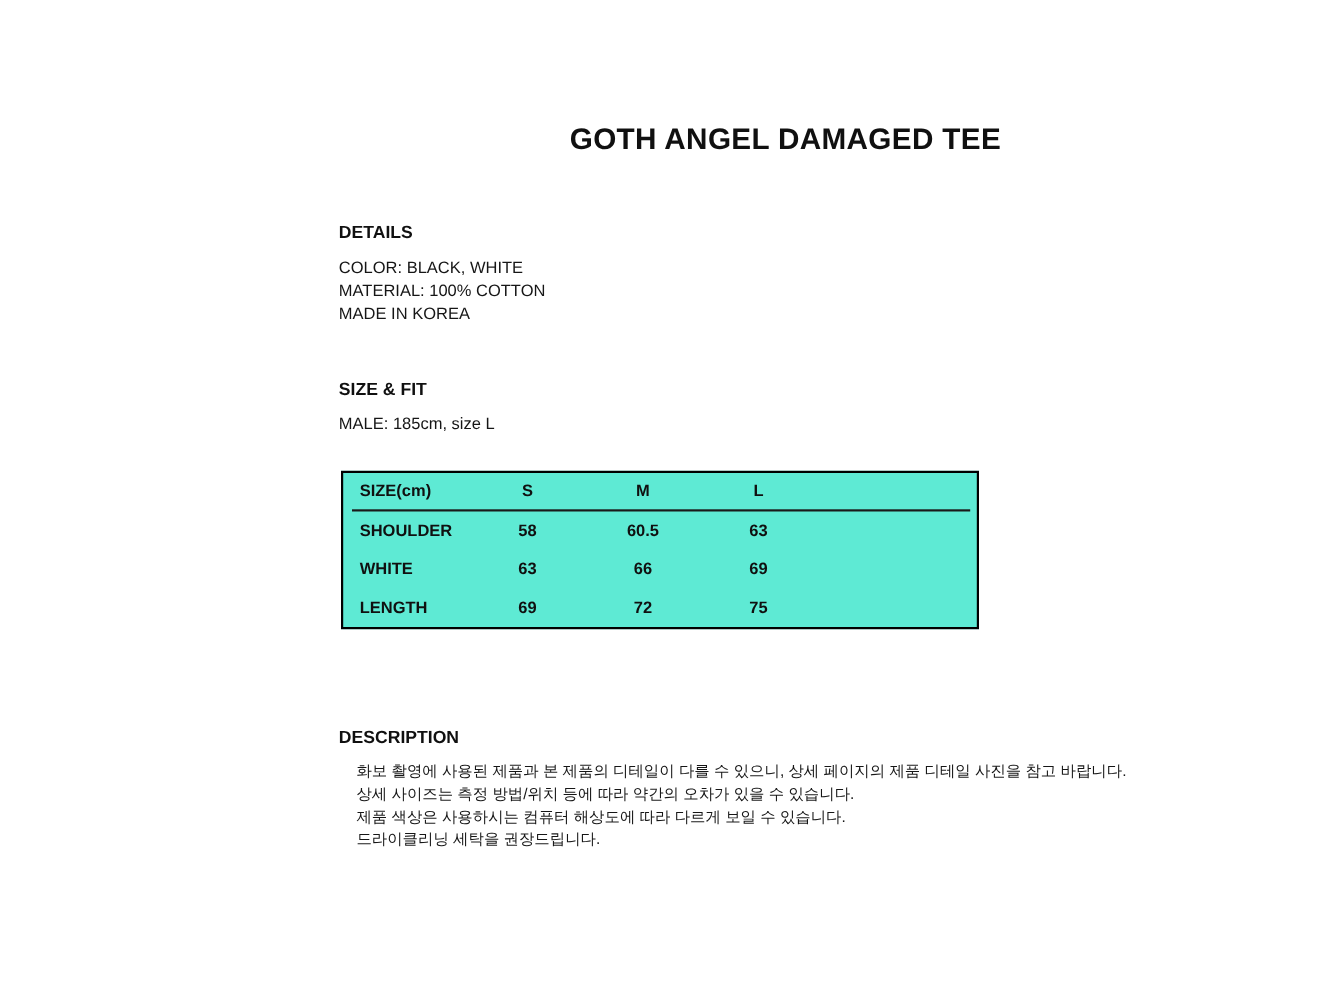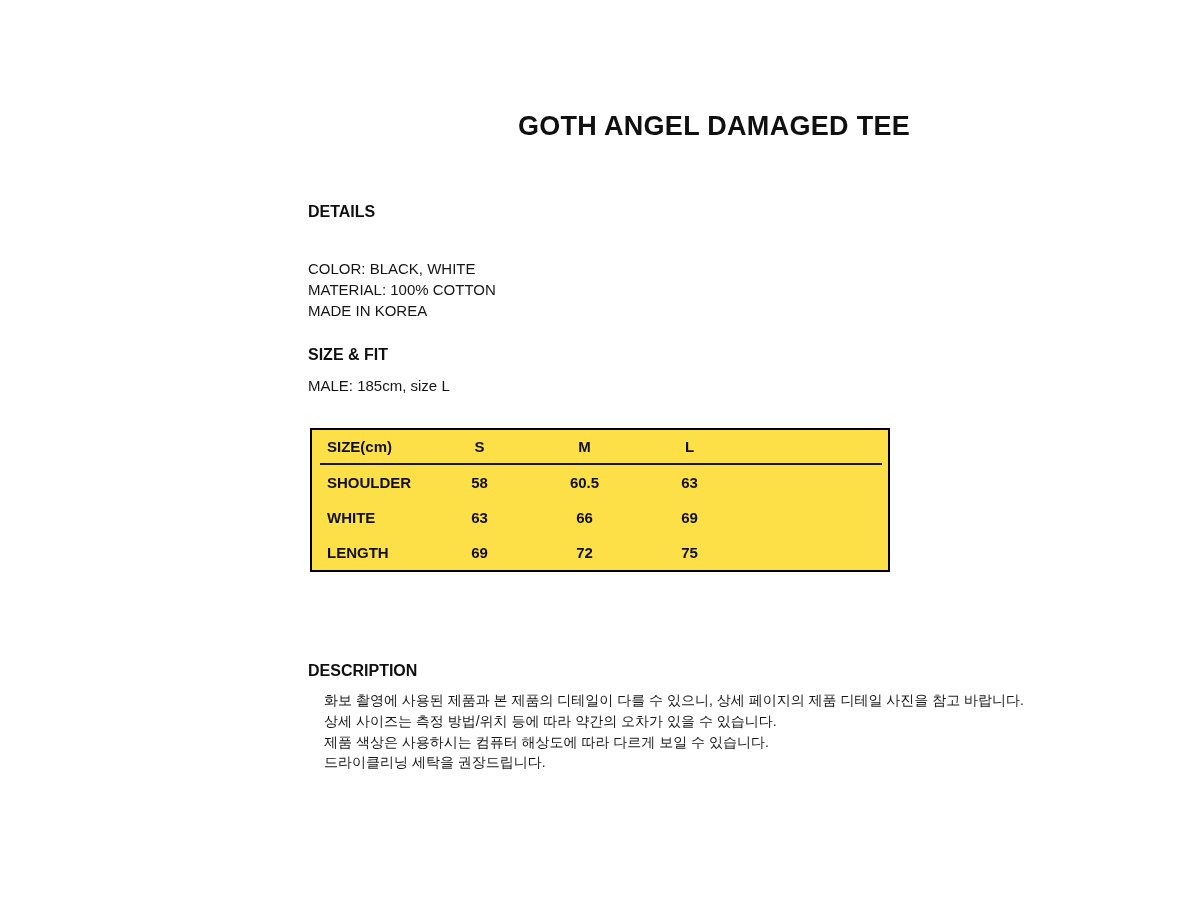--- a/index.html
+++ b/index.html
@@ -38,29 +38,29 @@
   .heading-sizefit    { top: 347px; }
   .heading-description{ top: 663px; }
   .body-lines {
     position: absolute;
     left: 0;
     font-size: 15px;
     font-weight: 400;
     line-height: 21px;
     color: #161616;
   }
-  .details-lines { top: 233px; margin-top: 25px; }
+  .details-lines { top: 233px; }
   .fit-line      { top: 375px; }
   .desc-lines    { top: 690px; font-size: 14px; line-height: 20.8px; margin-left: 16px; }
   .size-table {
     position: absolute;
     top: 428px; left: 2px;
     width: 580px;
     border: 2px solid #000000;
-    background: #fde047;
+    background: #5eead4;
   }
   .t-row {
     display: grid;
     grid-template-columns: 100px 105px 105px 105px;
     align-items: center;
     padding-left: 15px;
     height: 35px;
     font-size: 15px;
     font-weight: bold;
     color: #101010;

